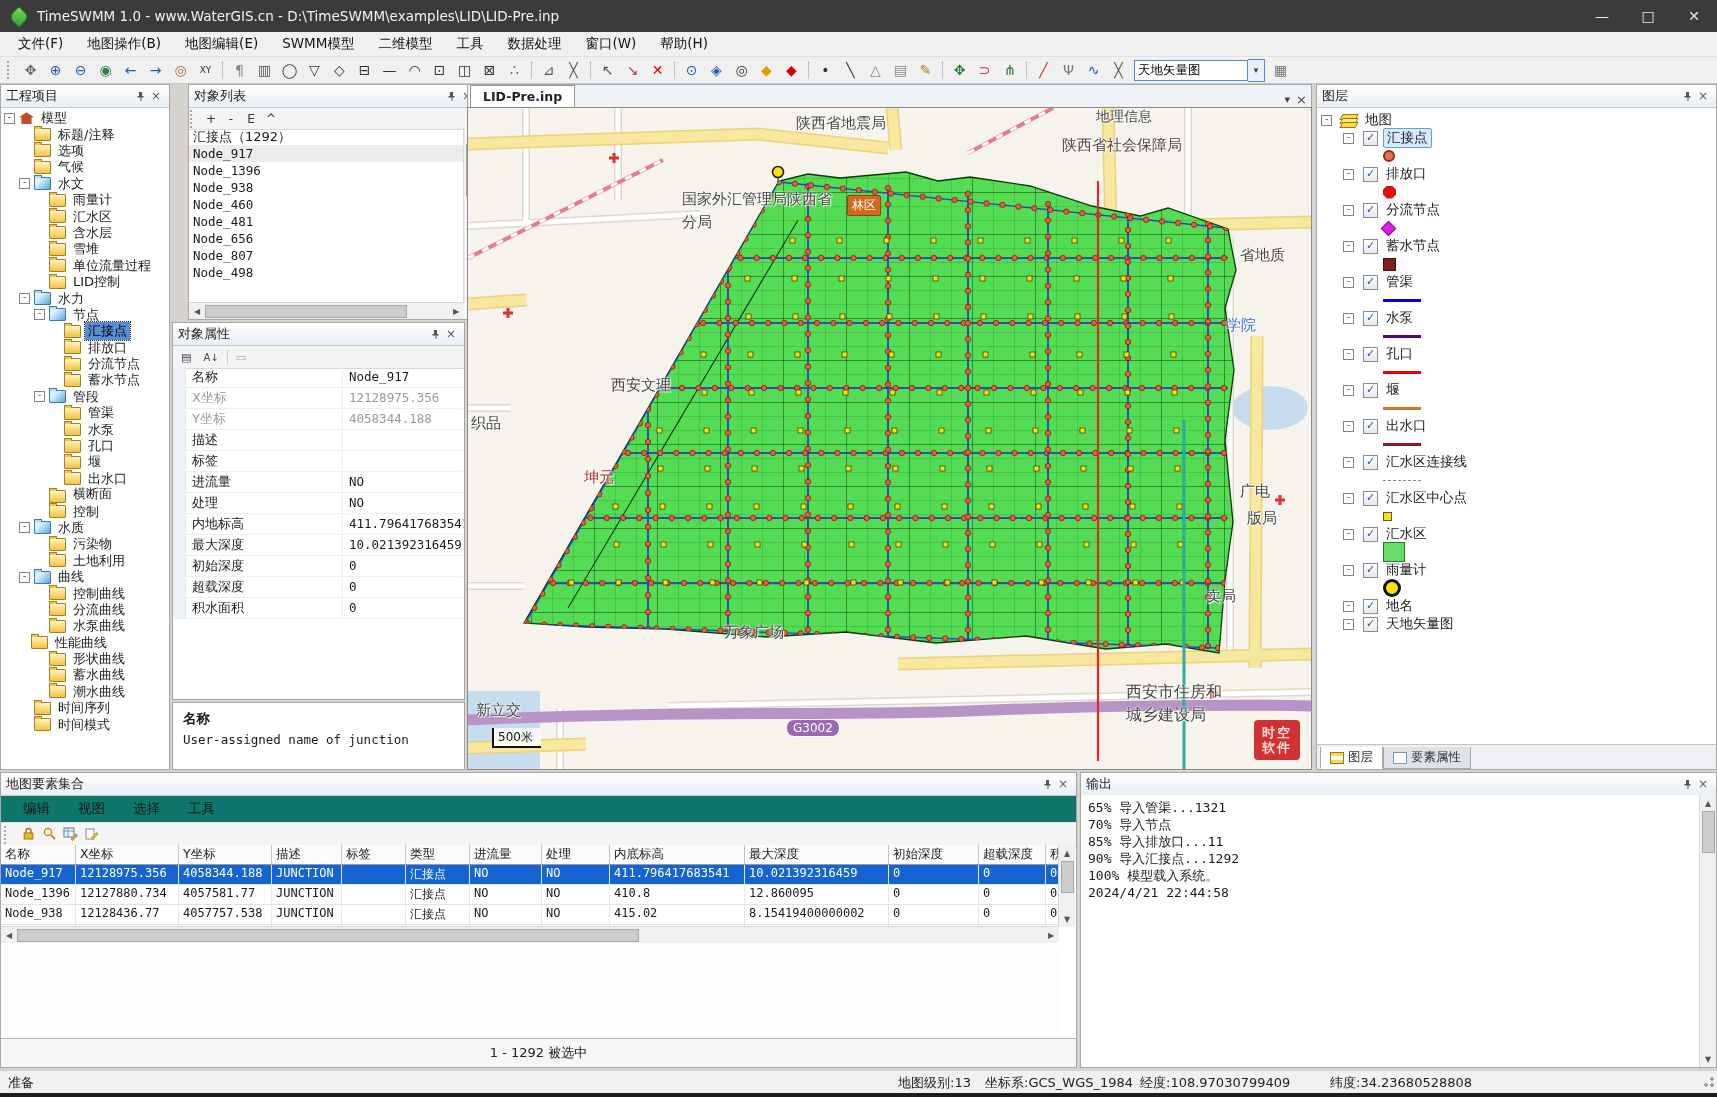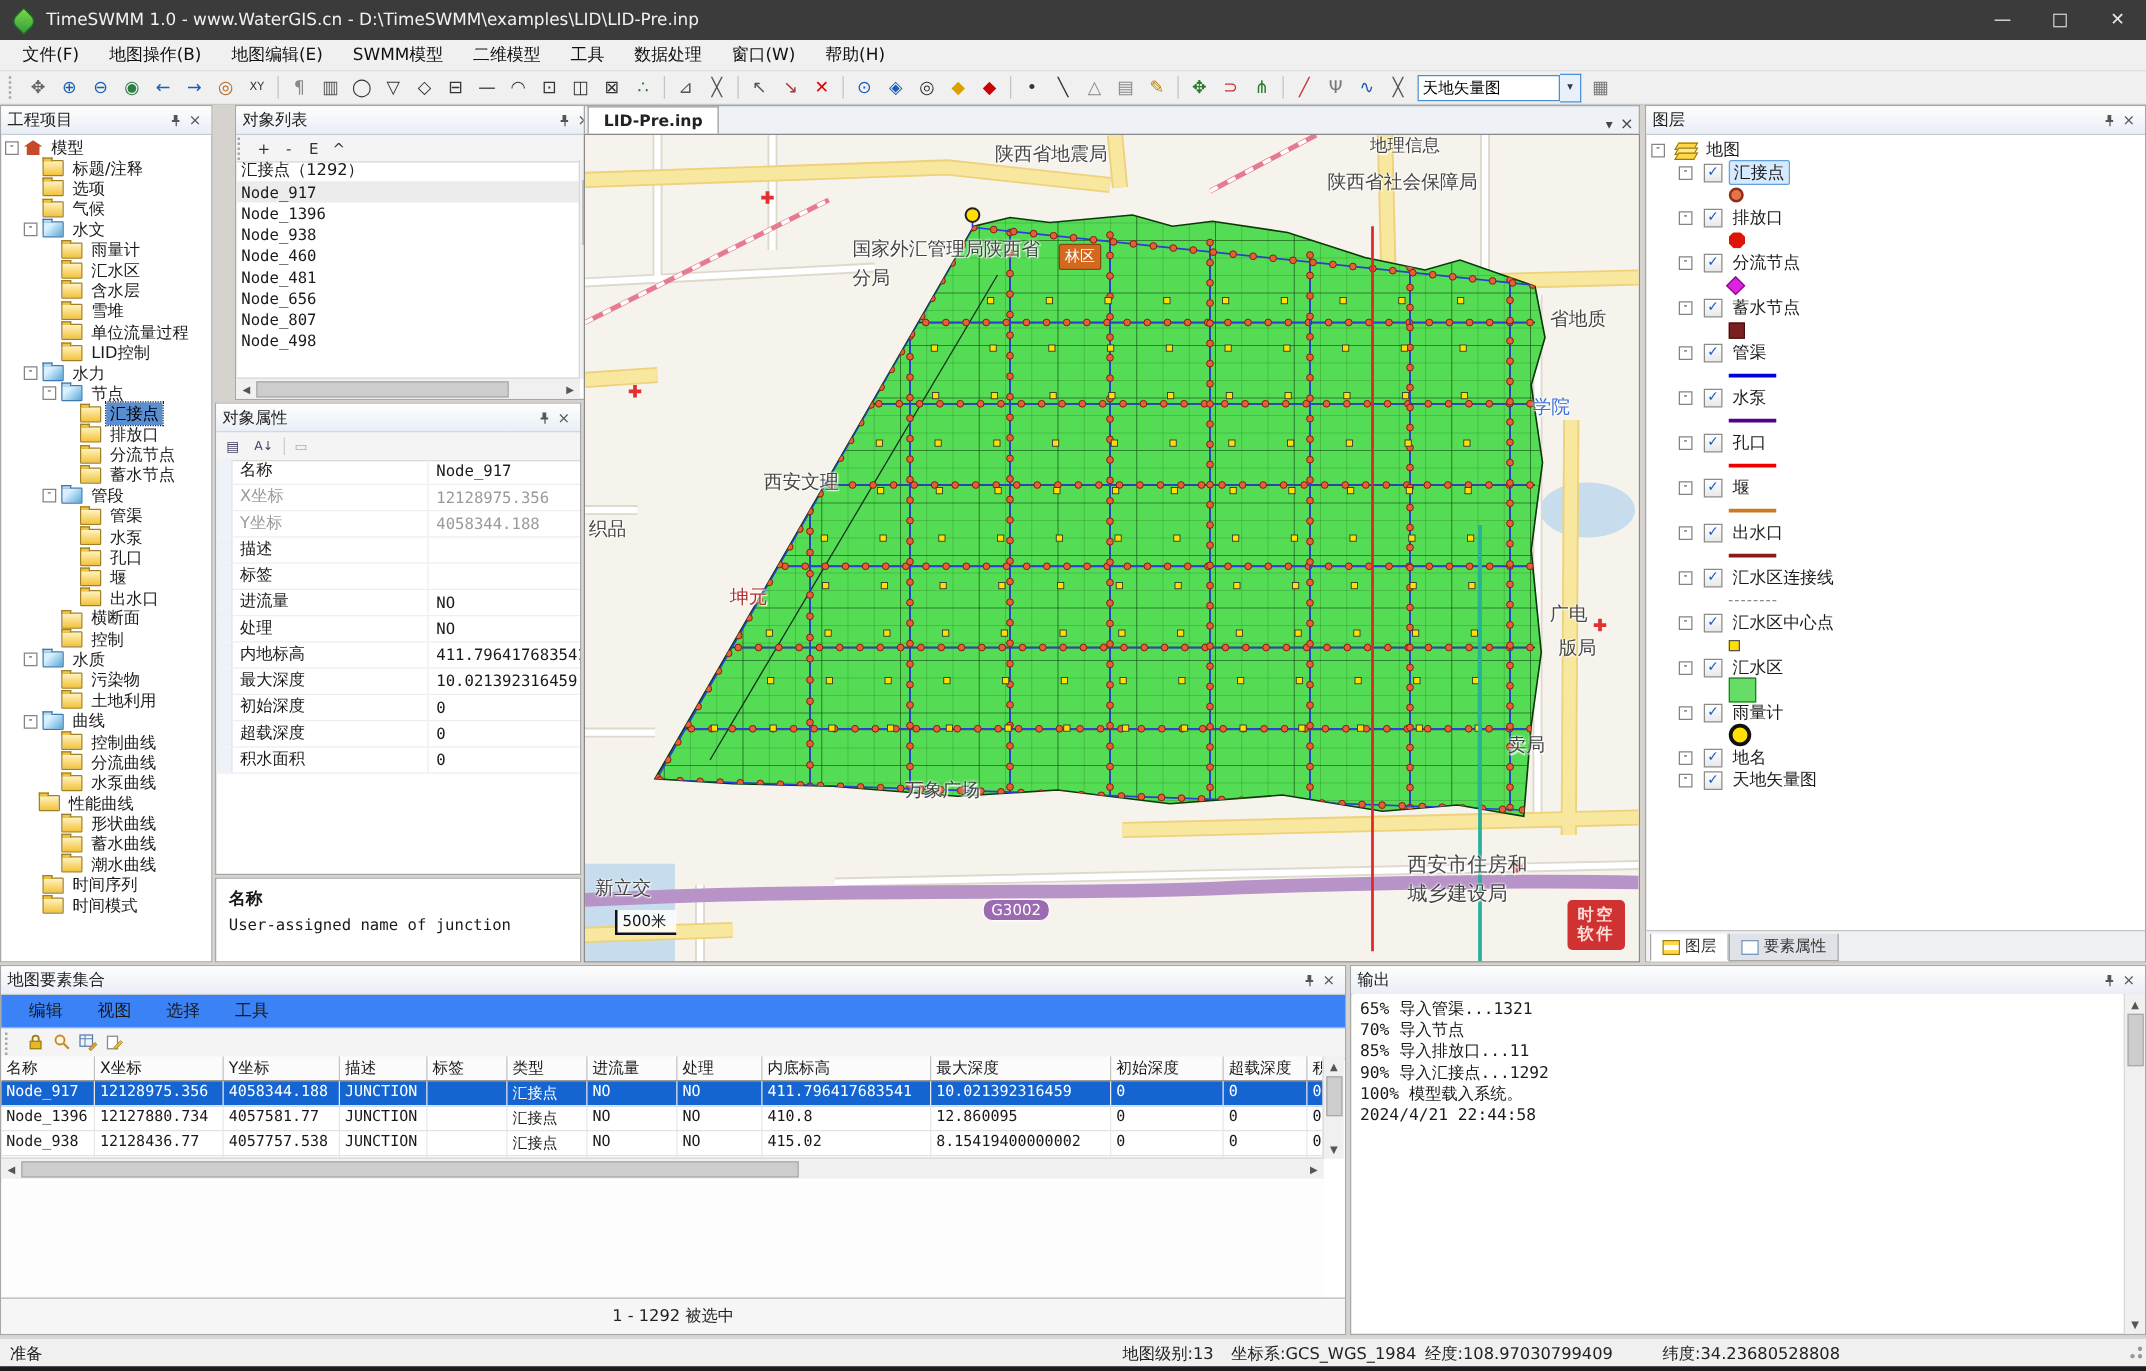--- a/index.html
+++ b/index.html
@@ -96,21 +96,21 @@
   .sym-sq-small{width:7px;height:7px;border:1px solid #555;background:#ffe000;}
   .sym-swatch{width:20px;height:18px;border:1px solid #2a7a2a;background:#66dd66;}
   .sym-ring{width:12px;height:12px;border-radius:50%;border:3px solid #111;background:#ffe000;}
   .ltabs{position:absolute;left:0;bottom:0;right:0;height:24px;background:#eef0f3;border-top:1px solid #c3c3c3;display:flex;align-items:flex-end;padding-left:3px;}
   .ltab{height:21px;display:flex;align-items:center;gap:4px;padding:0 9px;font-size:12.5px;border:1px solid #a7a7a7;border-top:none;background:#dfe3e8;color:#333;}
   .ltab.active{background:#fff;border-bottom:1px solid #fff;}
   .mini{width:12px;height:10px;display:inline-block;}
   .mini.layers{background:linear-gradient(#ffd84a 33%,#fff 33%,#fff 66%,#ffd84a 66%);border:1px solid #9a7a10;}
   .mini.grid{background:linear-gradient(#fff,#fff),repeating-linear-gradient(0deg,#7a9ac0 0 1px,transparent 1px 5px),repeating-linear-gradient(90deg,#7a9ac0 0 1px,transparent 1px 6px);border:1px solid #7a9ac0;}
   
-  .fmenus{height:26px;display:flex;align-items:center;background:#3b82f6;border-bottom:1px solid #e4e4e4;padding-left:8px;}
+  .fmenus{height:26px;display:flex;align-items:center;background:#0f766e;border-bottom:1px solid #e4e4e4;padding-left:8px;}
   .fmenu{padding:2px 14px;font-size:13.5px;}
   .ftools{height:24px;display:flex;align-items:center;background:#f4f4f4;border-bottom:1px solid #ddd;padding-left:2px;gap:6px;}
   #ftable{position:absolute;left:0;top:72px;right:17px;height:84px;overflow:hidden;}
   .thead{display:flex;height:19px;background:#fbfbfb;border-bottom:1px solid #9a9a9a;}
   .th{border-right:1px solid #c4c4c4;padding:1px 4px 0;font-size:12.5px;box-sizing:border-box;flex:none;white-space:nowrap;overflow:hidden;}
   .tr{display:flex;height:19px;border-bottom:1px solid #e2e2e2;font-family:"DejaVu Sans Mono","DejaVu Sans",monospace;}
   .td{border-right:1px solid #e8e8e8;padding:1px 4px 0;font-size:12px;box-sizing:border-box;flex:none;white-space:nowrap;overflow:hidden;}
   .tr.trsel{background:#1464d2;color:#fff;}
   .ffill{position:absolute;left:0;right:17px;top:172px;bottom:28px;background:#fdfdfd;}
   .fstatus{position:absolute;left:0;right:0;bottom:0;height:28px;border-top:1px solid #b8b8b8;background:#f6f6f6;display:flex;align-items:center;justify-content:center;font-size:13px;color:#222;}

